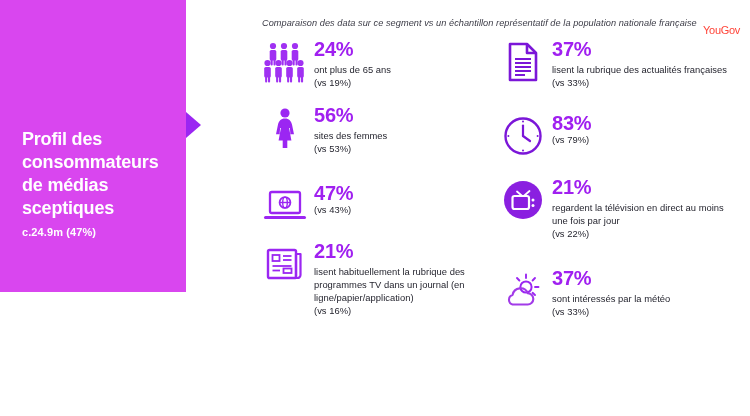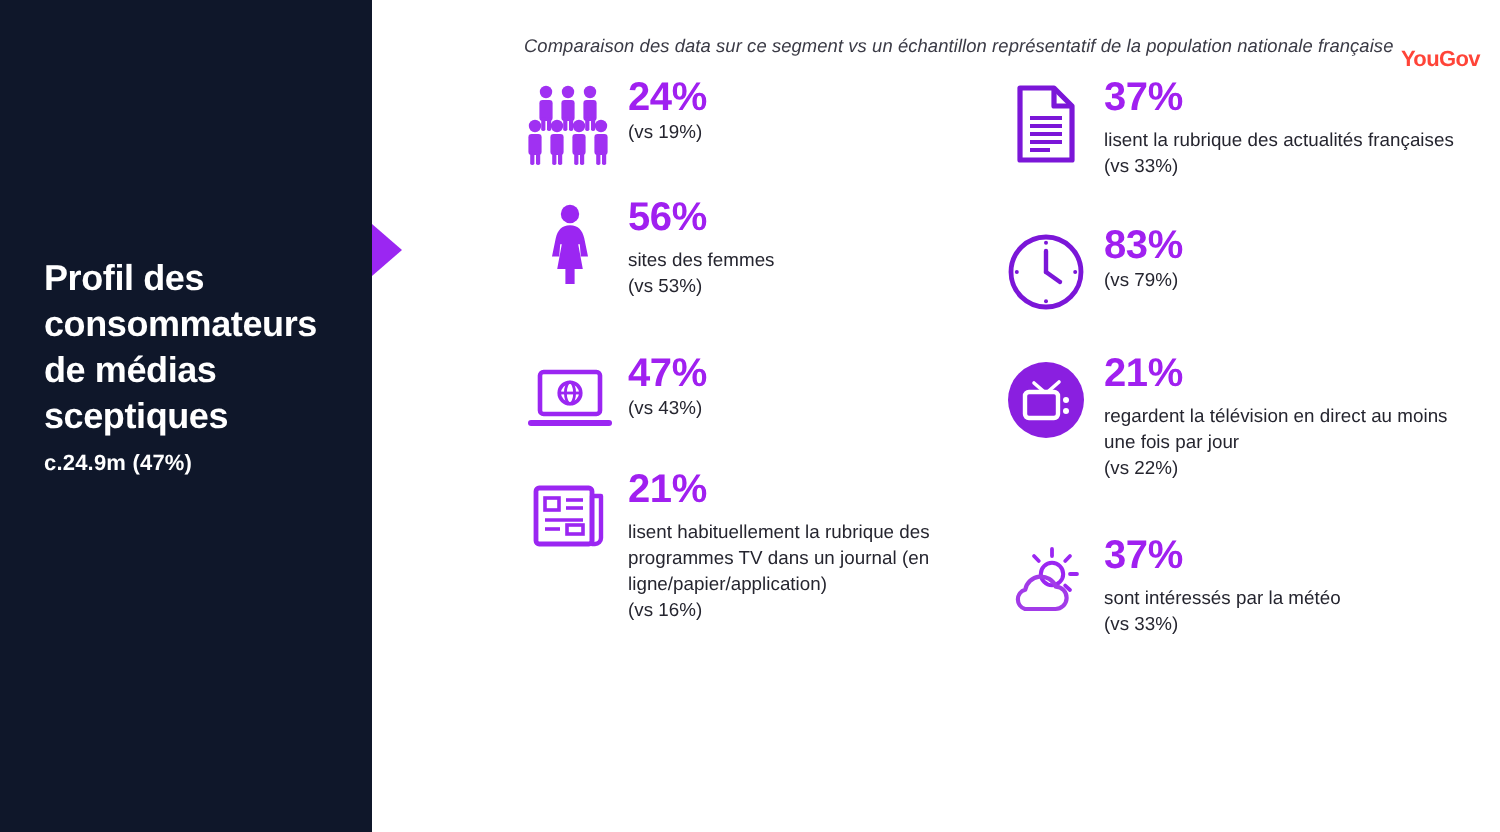--- a/index.html
+++ b/index.html
@@ -15,22 +15,22 @@
     width: 750px;
     height: 416px;
     background: #ffffff;
   }
 
   
   #sidebar {
     position: absolute;
     left: 0; top: 0;
     width: 186px;
-    height: 416px;
-    background: #0f172a;
+    height: 292px;
+    background: #d946ef;
   }
   #sidebar-arrow {
     position: absolute;
     left: 186px;
     top: 112px;
     width: 0; height: 0;
     border-top: 13px solid transparent;
     border-bottom: 13px solid transparent;
     border-left: 15px solid #9B26F2;
   }
@@ -64,21 +64,21 @@
     font-style: italic;
     color: #3b3b46;
     letter-spacing: 0.05px;
     white-space: nowrap;
   }
   #logo {
     position: absolute;
     right: 10px;
     top: 24px;
     font-size: 11px;
-    font-weight: bold;
+    font-weight: normal;
     color: #FF4438;
     letter-spacing: -0.3px;
   }
 
   
   .column {
     position: absolute;
     top: 38px;
     width: 230px;
   }
@@ -193,20 +193,21 @@
               <circle cx="37.5" cy="22" r="3.1"></circle>
                 <rect x="34.2" y="26" width="6.6" height="10.5" rx="1.6"></rect>
               <rect x="35.1" y="34.5" width="2.1" height="7" rx="0.9"></rect>
                 <rect x="38" y="34.5" width="2.1" height="7" rx="0.9"></rect>
             </g>
           </g>
         </svg>
       </div>
       <div class="stat-body">
         <div class="stat-pct">24%</div>
+        <div class="stat-desc">ont plus de 65 ans</div>
         <div class="stat-vs">(vs 19%)</div>
       </div>
     </div>
 
     <div class="stat">
       <div class="stat-icon">
         <svg width="30" height="42" viewBox="0 0 30 42" fill="none">
           <g fill="#9B26F2">
             <circle cx="15" cy="6" r="4.6"></circle>
             <path d="M15 11.6c-4.2 0-6.2 2.6-7.1 6.4L6 27.2h3.6l.5-6.1h.8l-2.3 12.4h4.1V41h4.6v-7.5h4.1L19.1 21.1h.8l.5 6.1H24l-1.9-9.2c-.9-3.8-2.9-6.4-7.1-6.4z"></path>

